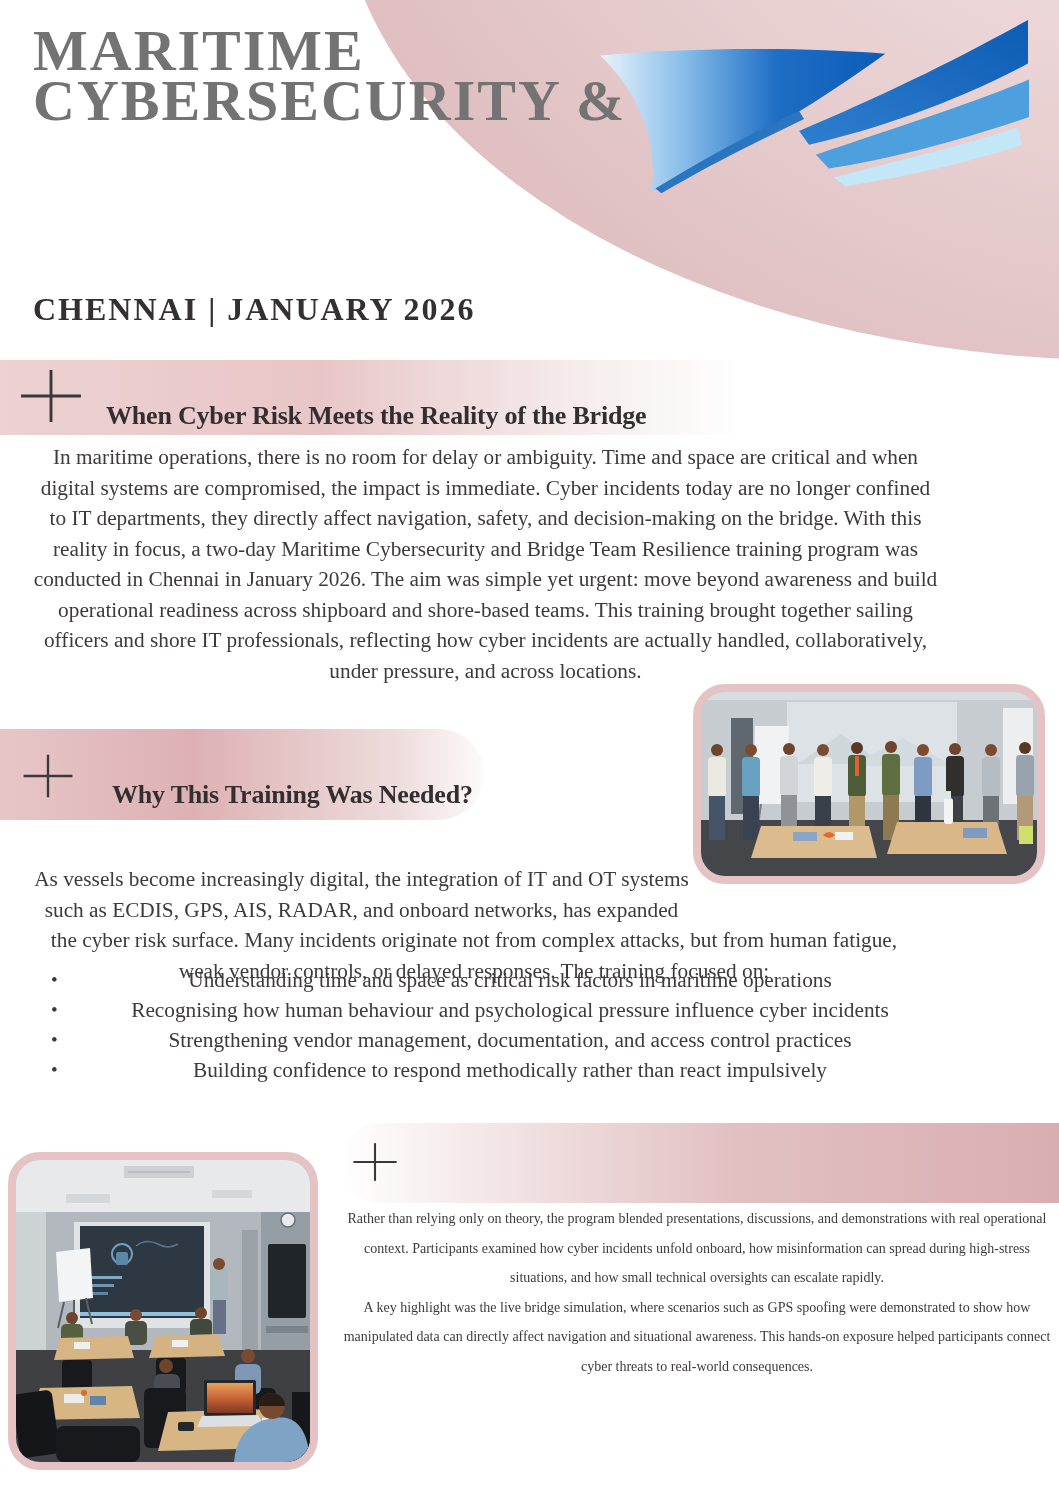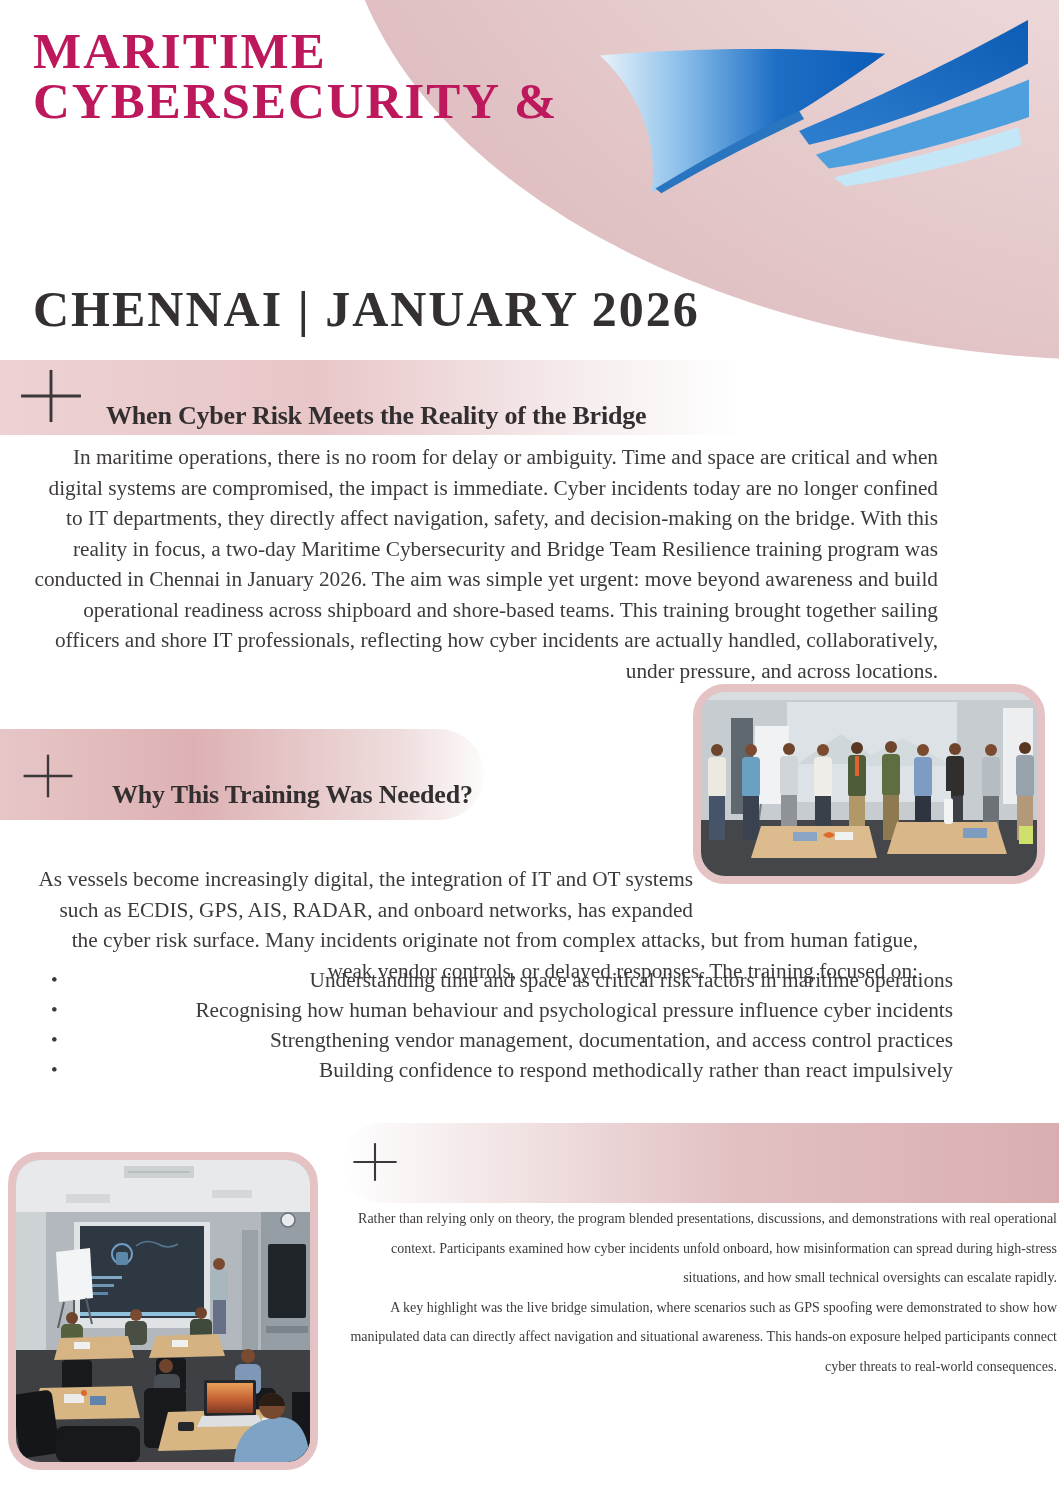--- a/index.html
+++ b/index.html
@@ -11,25 +11,25 @@
   .blob{
     position:absolute;left:340px;top:-600px;width:1560px;height:960px;
     border-radius:50%;
     background:radial-gradient(ellipse at 55% 12%, #f1e3e3 0%, #ecd7d8 42%, #e2c4c6 72%, #d9b3b6 100%);
   }
   
   .logo{position:absolute;left:596px;top:14px;width:436px;height:186px;}
   
   .title{
     position:absolute;left:33px;top:26px;
-    font-size:51px;line-height:50px;font-weight:bold;letter-spacing:2px;color:#be185d;
+    font-size:58px;line-height:50px;font-weight:bold;letter-spacing:2px;color:#737373;
   }
   .subtitle{
     position:absolute;left:33px;top:283px;
-    font-size:50px;line-height:52px;font-weight:bold;letter-spacing:2px;color:#343031;
+    font-size:32px;line-height:52px;font-weight:bold;letter-spacing:2px;color:#343031;
   }
   
   .band{position:absolute;}
   .band1{left:0;top:360px;width:1059px;height:75px;
     background:linear-gradient(90deg,#edd2d3 0%,#e8c6c8 30%,rgba(238,222,223,.55) 55%,rgba(255,255,255,0) 70%);}
   .band2{left:0;top:729px;width:484px;height:91px;border-radius:0 46px 46px 0;
     background:linear-gradient(90deg,#e7c6c7 0%,#ddb1b3 40%,#eedcdc 82%,rgba(247,240,240,.3) 100%);}
   .band3{left:341px;top:1123px;width:718px;height:80px;border-radius:40px 0 0 40px;
     background:linear-gradient(90deg,rgba(255,255,255,0) 0%,rgba(236,216,217,.55) 18%,#e2c0c2 55%,#d9aeb1 100%);}
   .plus{position:absolute;}
@@ -40,21 +40,21 @@
   .heading{
     position:absolute;font-size:26px;line-height:1;letter-spacing:-0.2px;
     color:#332e2f;white-space:nowrap;
   }
   .heading1{left:106px;top:381px;}
   .heading2{left:112px;top:760px;}
   .heading3{left:402px;top:1144px;}
   
   .bodytext{
     position:absolute;font-size:21.3px;line-height:30.5px;color:#3e3a3b;
-    text-align:right;
+    text-align:center;
   }
   .para1{left:33px;top:442px;width:905px;}
   .para2{left:30px;top:864px;width:888px;}
   .wrap-spacer{float:right;width:225px;height:46px;}
   .bullets{left:36px;top:952px;width:930px;line-height:30px;}
   .bullets ul{margin:13px;padding:0;list-style:none;}
   .bullets li{padding-left:18px;position:relative;}
   .bullets li::before{content:"•";position:absolute;left:2px;font-size:19px;}
   .outro{left:30px;top:1068px;width:800px;}
   .para3{left:337px;top:1204px;width:720px;font-size:14px;line-height:29.5px;}

